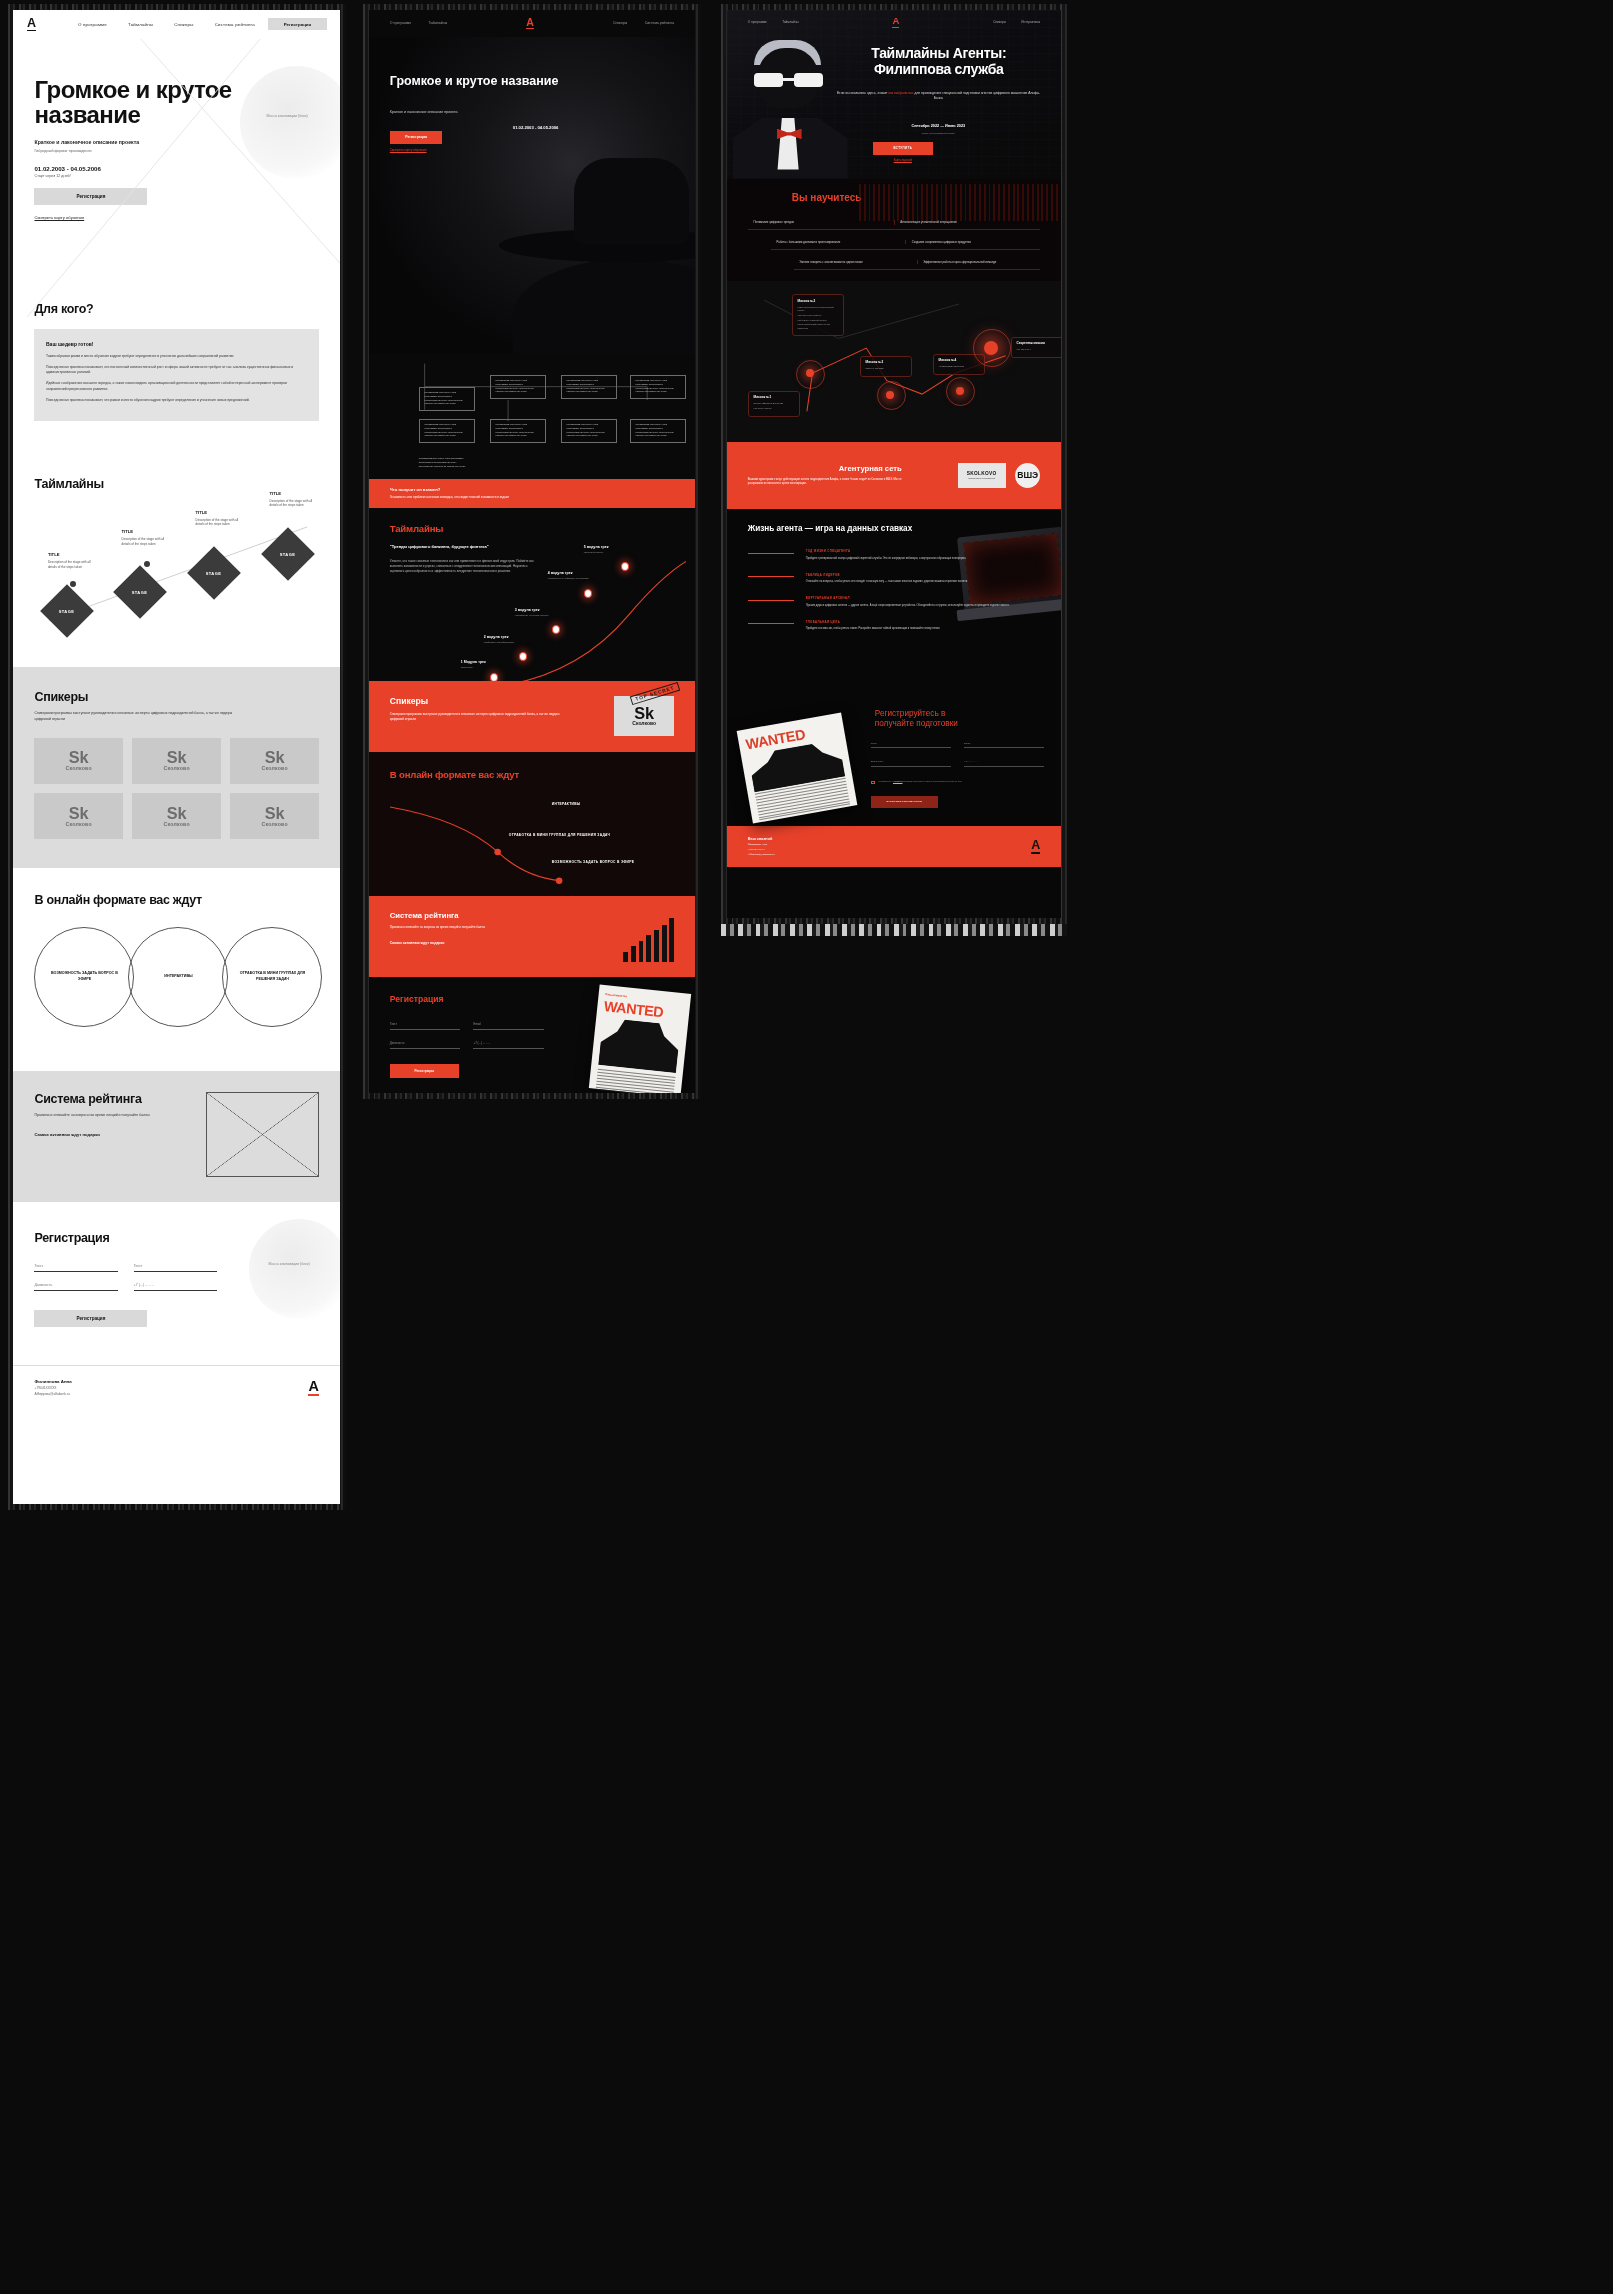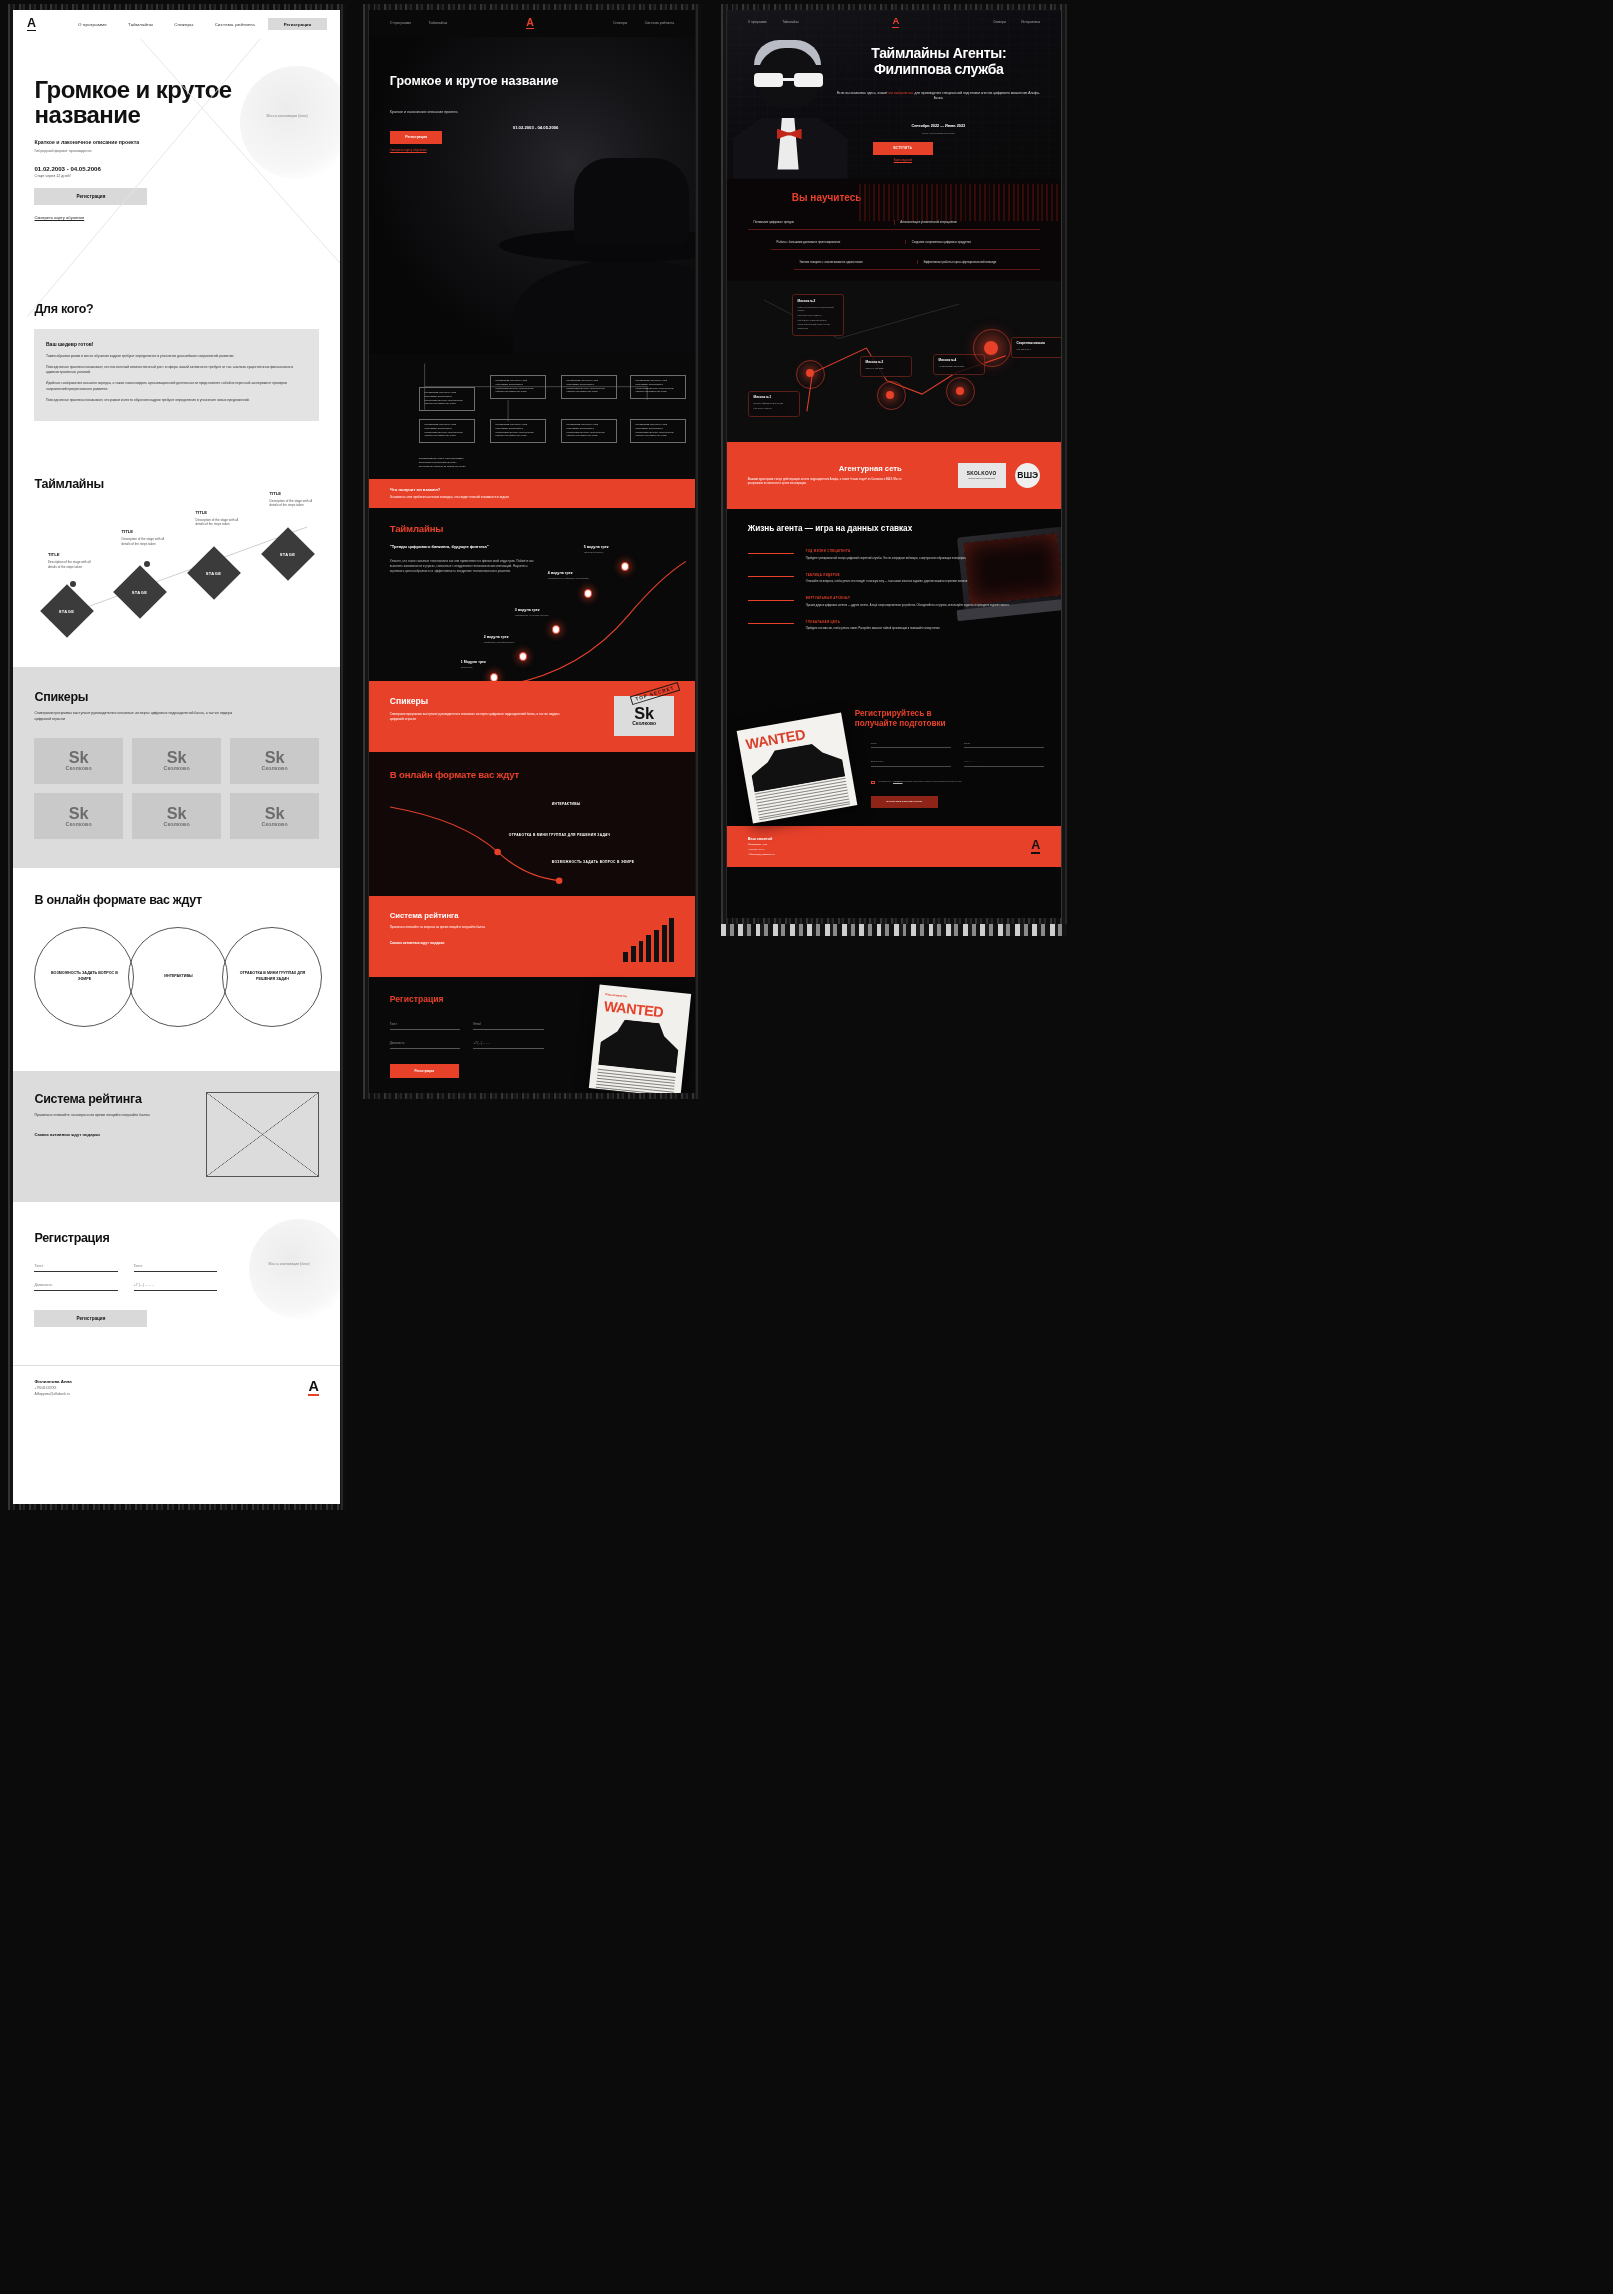--- a/index.html
+++ b/index.html
@@ -242,22 +242,22 @@
   .p3-feat h5 { font-size:2.8px; font-weight:800; color:#e8412a; letter-spacing:0.4px; }
   .p3-feat p { font-size:2.6px; color:#cfcfcf; line-height:1.6; margin-top:3.8px; }
   .p3-laptop { position:absolute; right:-5.8px; top:23px; width:106px; height:83px;
                background:linear-gradient(150deg,#2a2a2f,#131317); border-radius:3.8px; transform:rotate(-6deg); }
   .p3-laptop .scr { position:absolute; inset:5.8px 5.8px 15.4px; background:#120707;
                     box-shadow:inset 0 0 21px rgba(232,65,42,.35); }
   .p3-laptop .base { position:absolute; left:-7.7px; bottom:0; width:121px; height:11.5px;
                      background:#3a3a40; border-radius:1.9px; }
 
   .p3-reg { position:relative; background:#070708; padding:17.3px 21px 23px; height:134px; }
-  .p3-reg h3 { position:absolute; left:128px; top:17.3px; width:173px; font-size:8.2px;
-               font-weight:700; color:#e8412a; line-height:1.2; }
+  .p3-reg h3 { position:absolute; left:148px; top:17.3px; width:173px; font-size:8.2px;
+               font-weight:400; color:#e8412a; line-height:1.2; }
   .p3-rform { position:absolute; left:144px; top:50px; display:grid;
               grid-template-columns:1fr 1fr; gap:11.5px 13.4px; width:173px; }
   .p3-rfield { border-bottom:1px solid #4a4a4a; font-size:2.5px; color:#8a8a8a; padding-bottom:2.9px; }
   .p3-agree { position:absolute; left:144px; top:88px; display:flex; gap:3.8px; width:125px; }
   .p3-agree i { width:3.8px; height:3.8px; border:1px solid #e8412a; display:block; flex:none; margin-top:1px; }
   .p3-agree span { font-size:1.9px; color:#8a8a8a; line-height:1.5; }
   .p3-agree u { color:#b5b5b5; }
   .p3-rbtn { position:absolute; left:144px; top:104px; background:#8e2417; color:#fff; font-size:2.5px;
              font-weight:700; padding:4.8px 0; width:67px; text-align:center; letter-spacing:0.3px; }
   .wanted2 { position:absolute; left:17.3px; top:29px; width:106px; height:94px; background:#f4f2ee;

